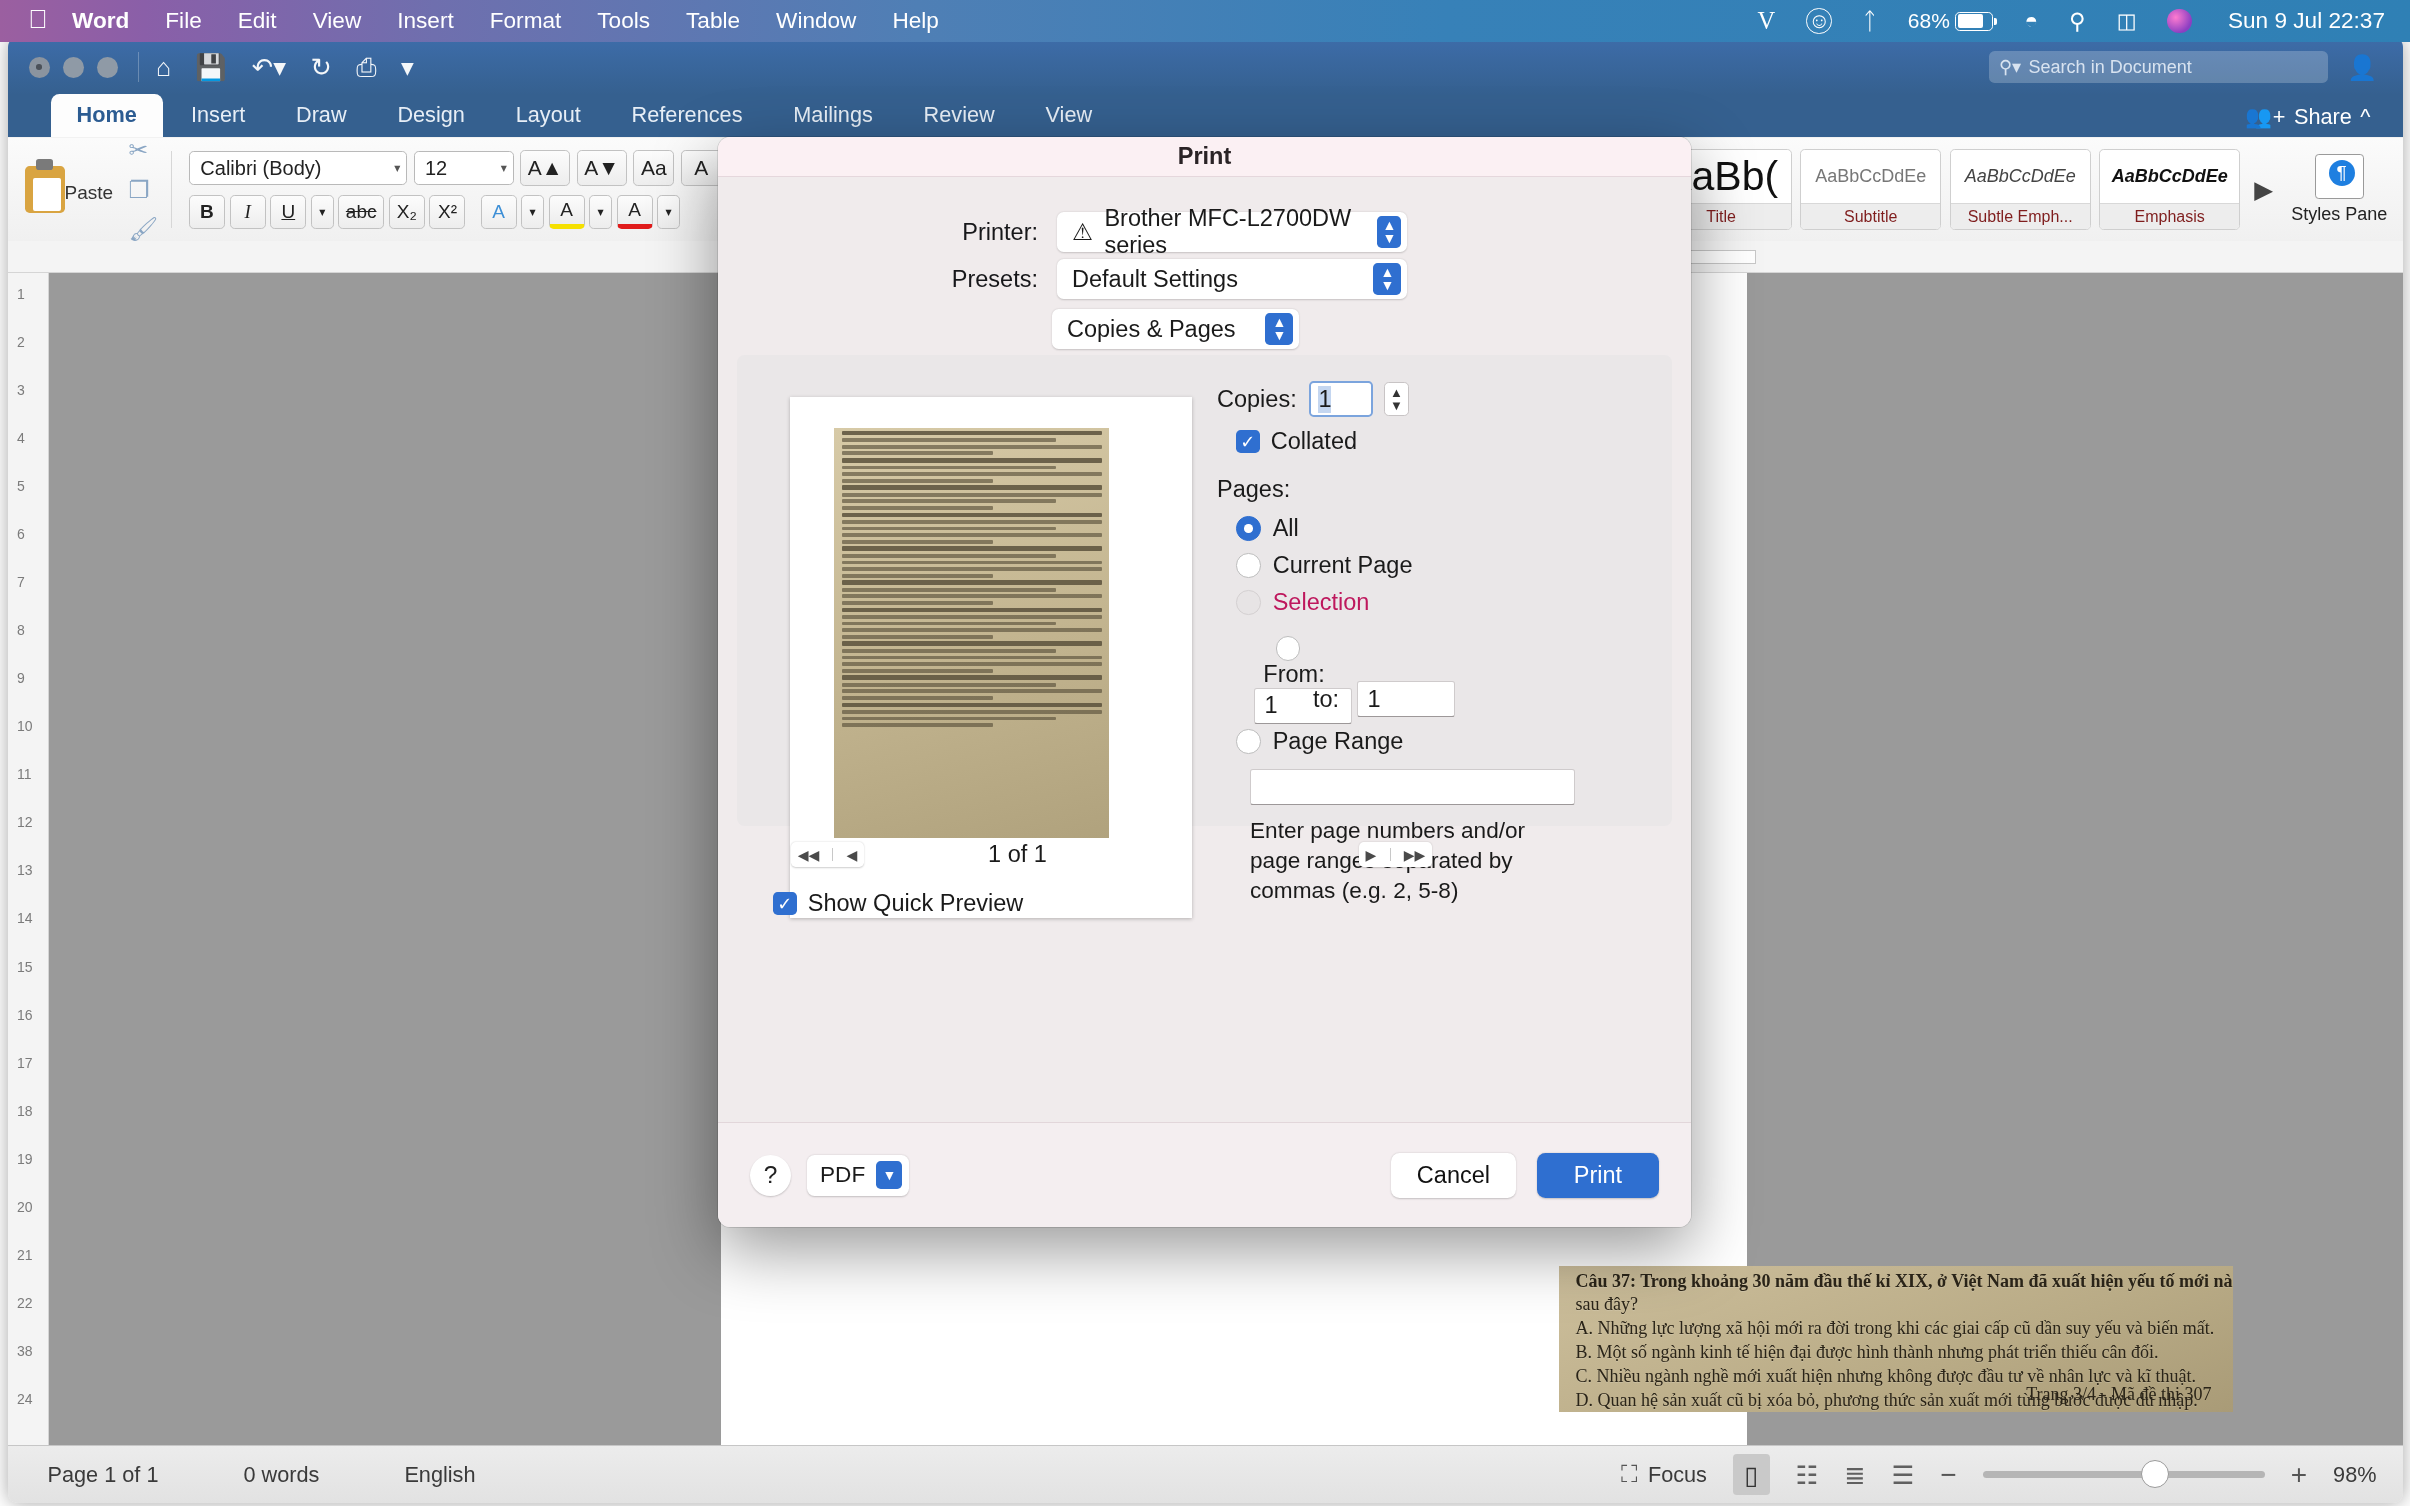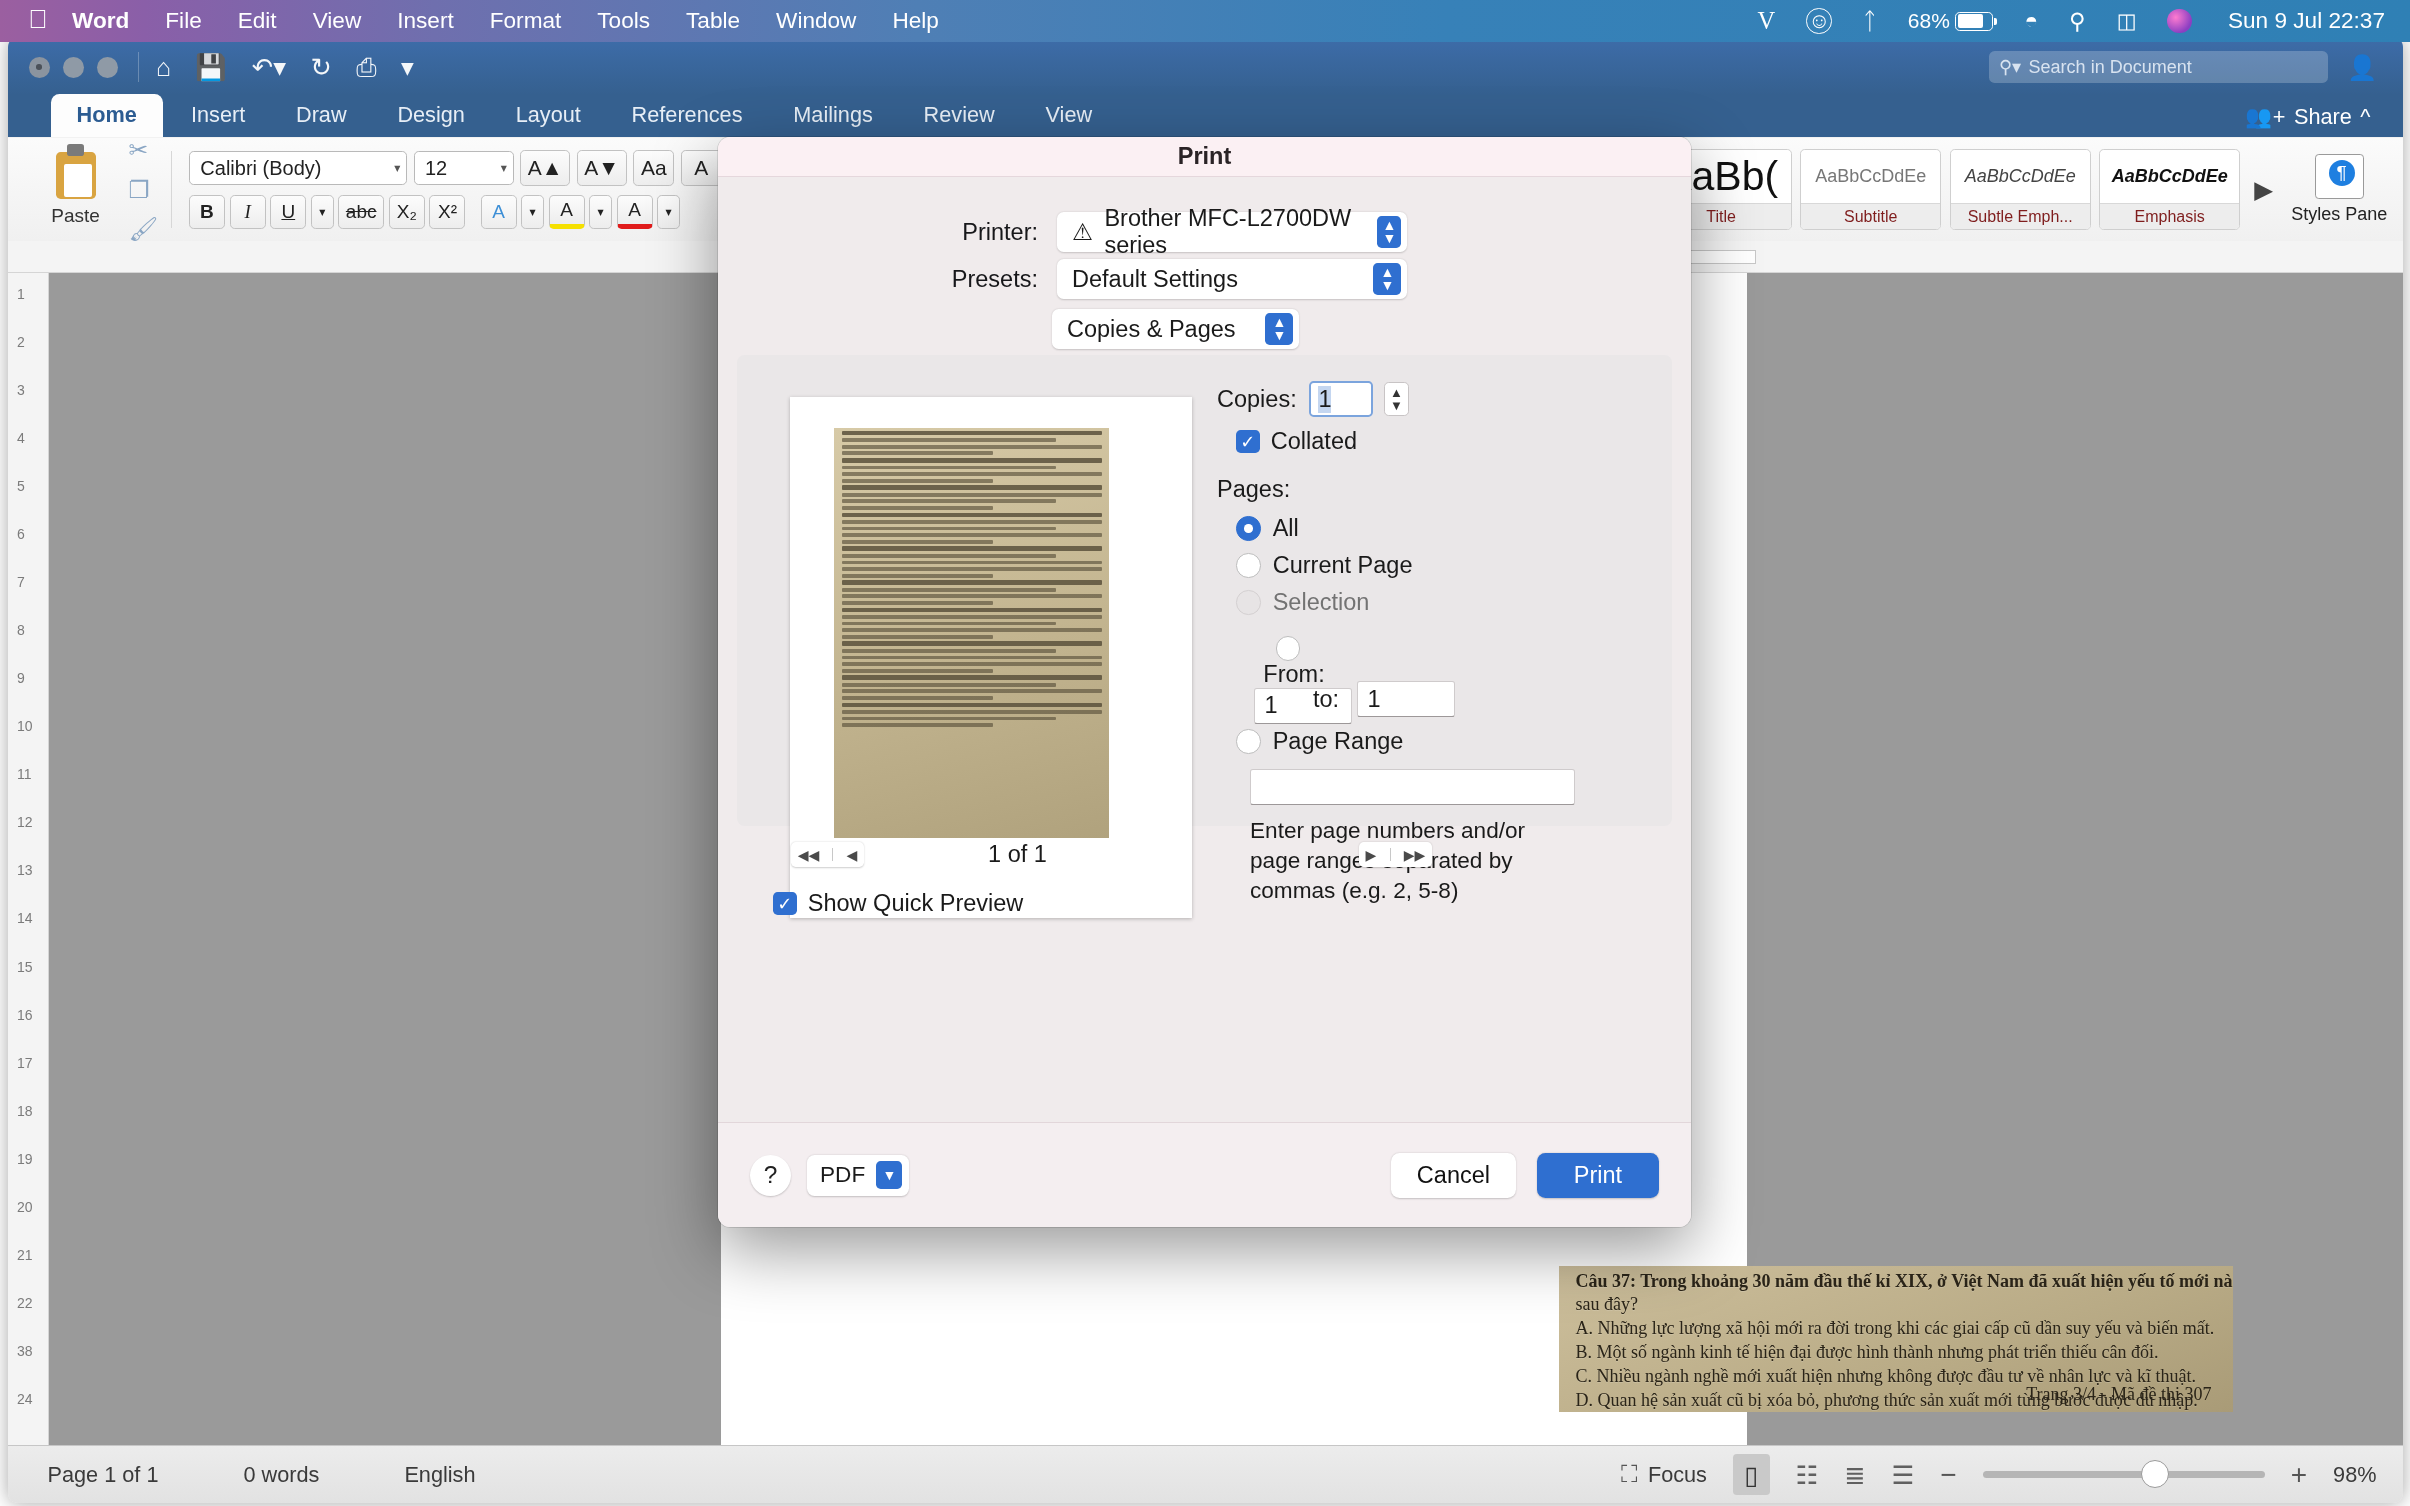--- a/index.html
+++ b/index.html
@@ -75,21 +75,21 @@
   }
   #sharebtn{ margin-left:auto; margin-right:32px; color:#fff; font-size:21.7px; display:flex; align-items:center; gap:8.5px; padding-bottom:7.5px;}
 
   
   #ribbon {
     position:absolute; top:102px; left:0; width:2395px; height:104px;
     background: linear-gradient(180deg,#fbfbfb,#f0f0f0);
     border-bottom:0.9px solid #cfcfcf; display:flex; align-items:center;
   }
   .grpsep{ width:0.9px; height:77px; background:#d7d7d7; margin:0 13px;}
-  .paste-grp{ width:102px; display:flex; flex-direction:column; align-items:center; margin-left:17px;}
+  .paste-grp{ width:102px; display:flex; align-items:center; margin-left:17px;}
   .clip {
     width:40px;height:47px;background:#d9a441;border-radius:4.7px;position:relative;
   }
   .clip:before{content:"";position:absolute;left:11.3px;top:-7.5px;width:17px;height:11.3px;background:#7a7a7a;border-radius:2.8px;}
   .clip:after{content:"";position:absolute;left:8.5px;top:12.2px;width:28px;height:33px;background:#fff;border-radius:1.9px;}
   .paste-lbl{ font-size:19px; color:#333; margin-top:6.6px;}
   .minis{ display:flex;flex-direction:column;justify-content:center;gap:11.3px;margin-left:1.9px;}
   .minis span{ font-size:23.5px; color:#8aa6c4;}
   .font-grp{ display:flex; flex-direction:column; gap:8.5px; margin-left:3.8px;}
   .frow{ display:flex; align-items:center; gap:6.6px;}
@@ -541,21 +541,21 @@
     <div class="rowc" style="position:absolute;top:160px;left:499px;">
       <span class="radio on">
           <i></i>
         </span>
       <span>All</span>
     </div>
     <div class="rowc" style="position:absolute;top:197px;left:499px;">
       <span class="radio"></span>
       <span>Current Page</span>
     </div>
-    <div class="rowc" style="position:absolute;top:234px;left:499px;color:#737373">
+    <div class="rowc" style="position:absolute;top:234px;left:499px;color:#be185d">
       <span class="radio dis"></span>
       <span>Selection</span>
     </div>
     <div class="rowc" style="position:absolute;top:281px;left:499px;flex-direction:column;">
       <span class="radio"></span>
       <span>From:</span>
       <span class="tfield" style="width:98px;margin-left:18px">
         <span>1</span>
       </span>
     </div>

